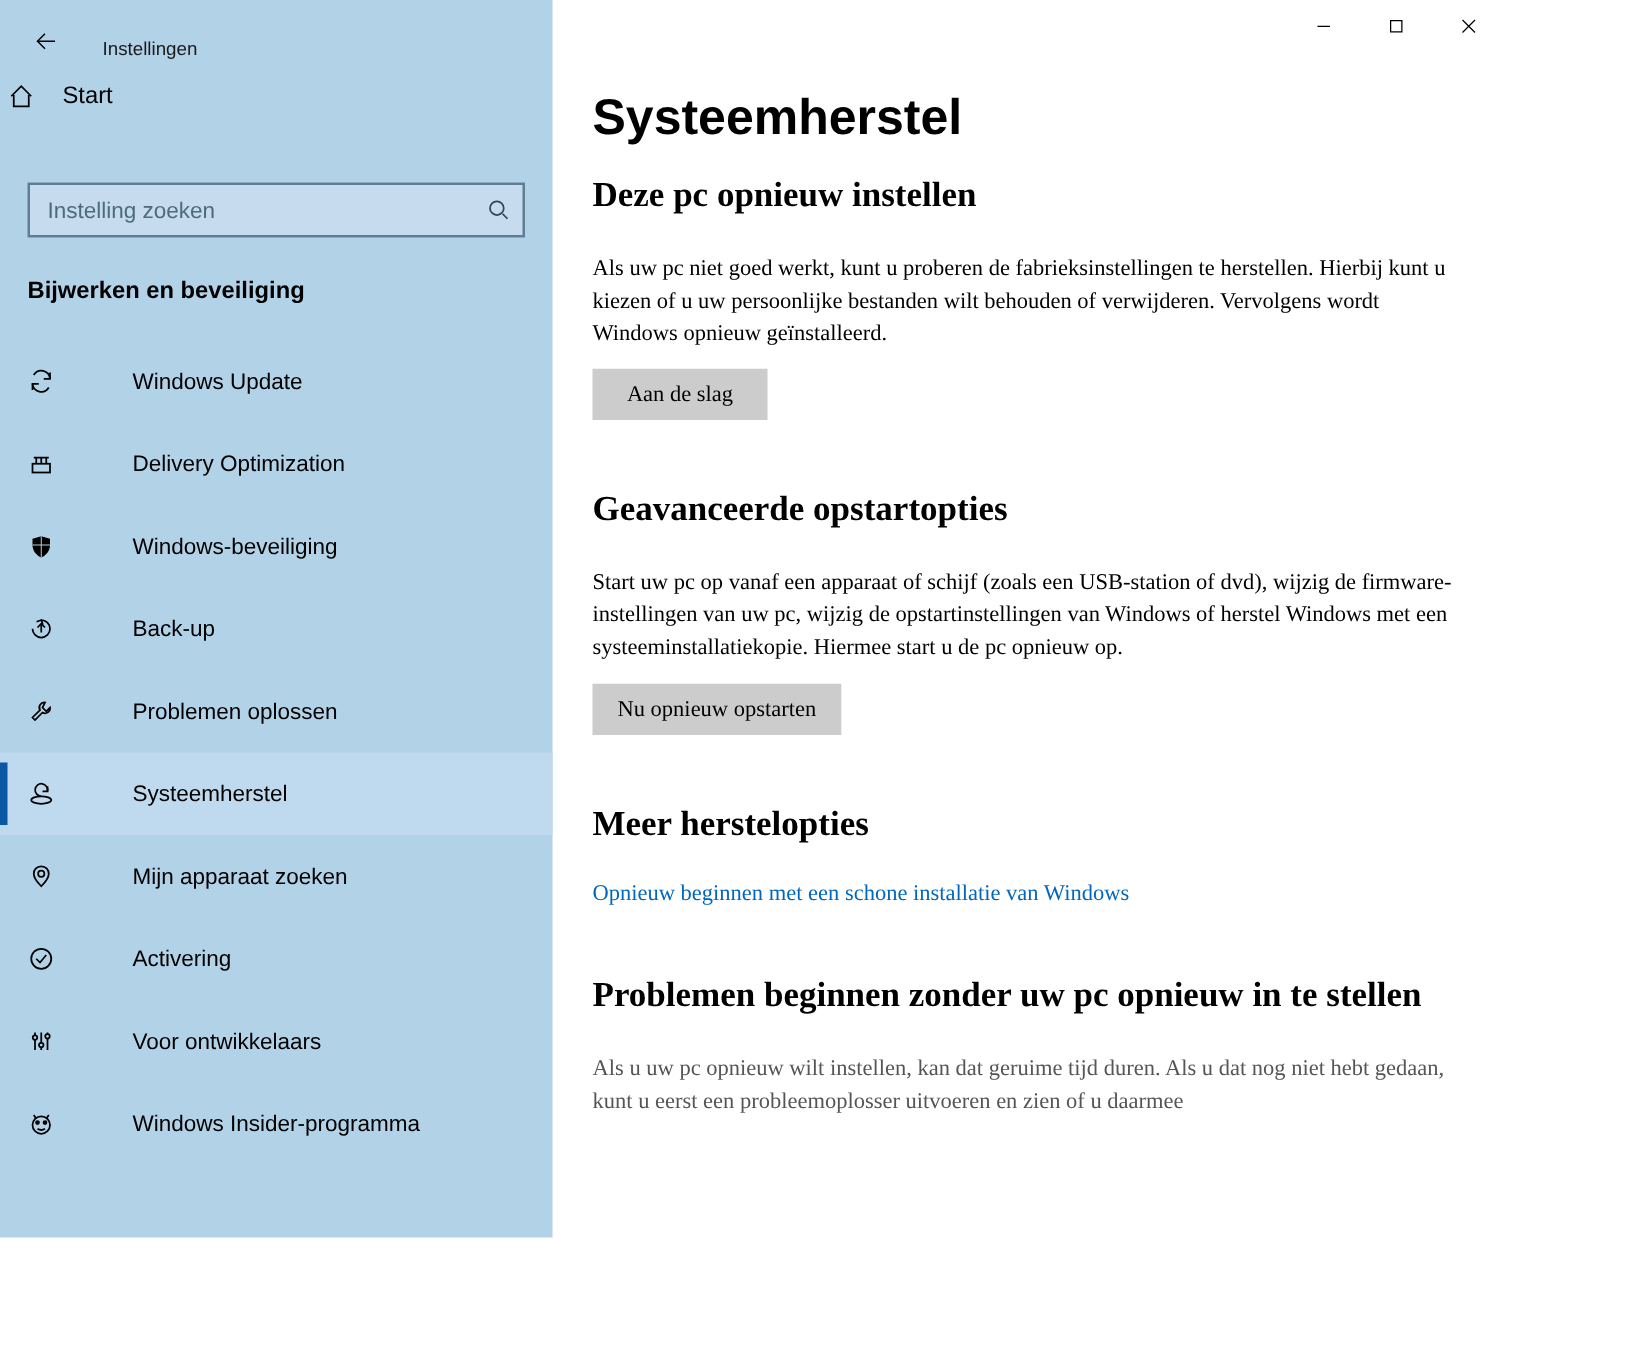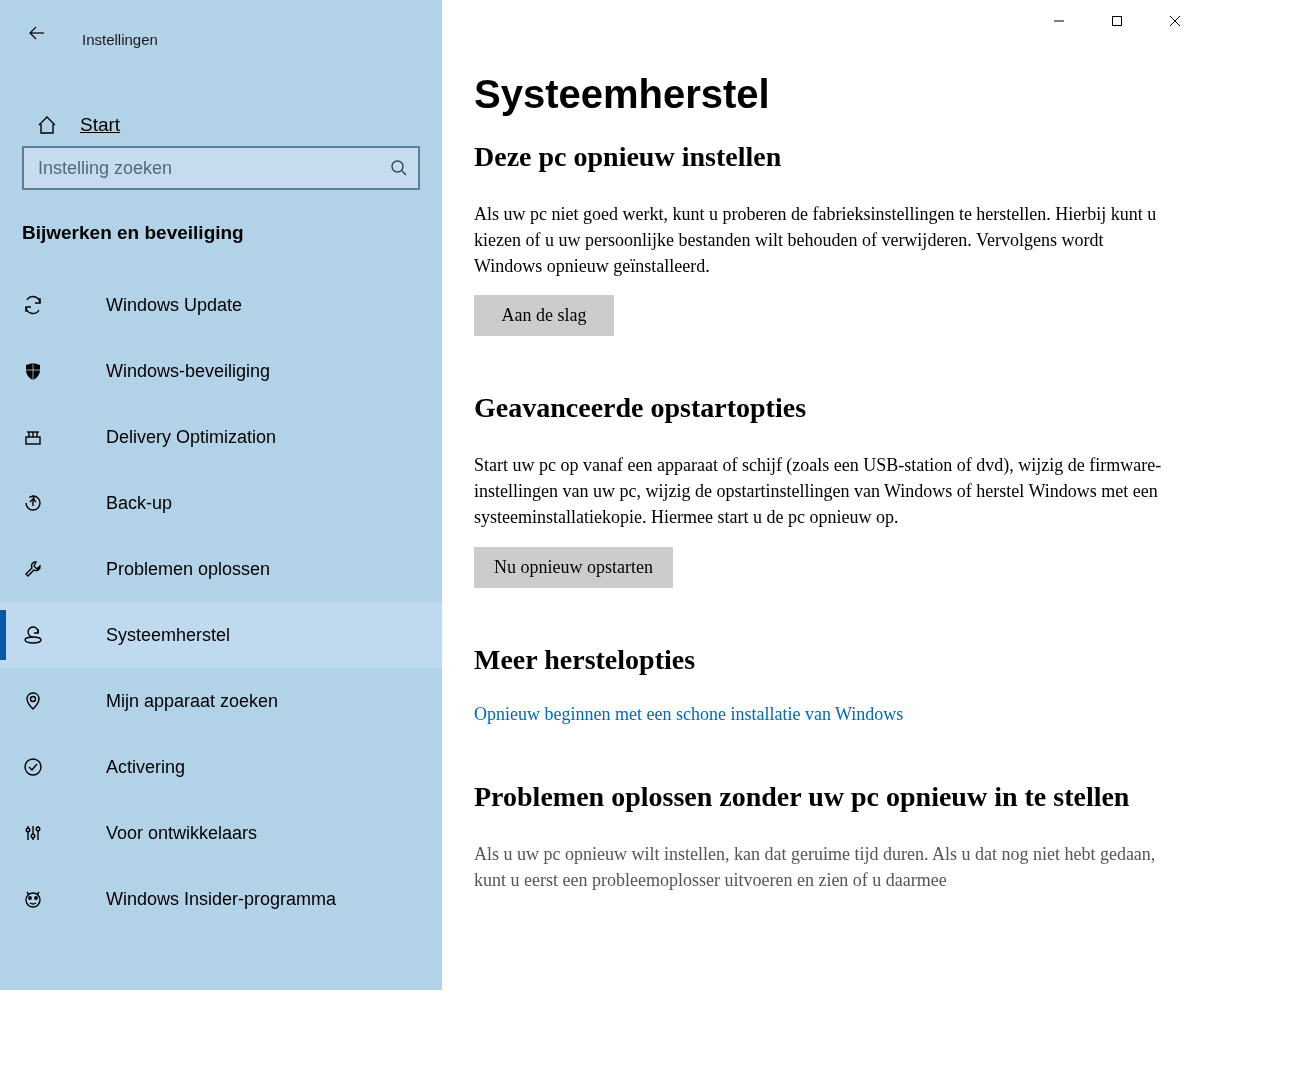--- a/index.html
+++ b/index.html
@@ -54,26 +54,25 @@
     justify-content: center;
     cursor: pointer;
   }
   .app-title {
     margin-left: 30px;
     font-size: 15px;
     color: #1a1a1a;
   }
   .home-row {
     display: flex;
-    align-items: flex-end;
-    padding-left: 36px;
+    align-items: flex-start;
+    padding-left: 6px;
     height: 70px;
     margin-top: 18px;
     cursor: pointer;
-    text-decoration: underline;
   }
   .home-row .icon { width: 22px; display:flex; }
   .home-row .label {
     margin-left: 22px;
     font-size: 19px;
   }
   .search-wrap {
     margin: 10px 22px 18px 22px;
   }
   .search-box {
@@ -240,37 +239,37 @@
               <path d="M4 5 A7 7 0 0 1 17 8"></path>
               <polyline points="17,3 17,8 12,8"></polyline>
               <path d="M16 15 A7 7 0 0 1 3 12"></path>
               <polyline points="3,17 3,12 8,12"></polyline>
             </svg>
           </span>
           <span class="label">Windows Update</span>
         </div>
         <div class="nav-item">
           <span class="icon">
+            <svg width="20" height="20" viewBox="0 0 20 20" fill="none" stroke="#000" stroke-width="1.4">
+              <rect x="3" y="10" width="14" height="7"></rect>
+              <path d="M6 10 V5 M10 10 V5 M14 10 V5"></path>
+              <path d="M4 5 H16"></path>
+            </svg>
+          </span>
+          <span class="label">Delivery Optimization</span>
+        </div>
+        <div class="nav-item">
+          <span class="icon">
             <svg width="20" height="20" viewBox="0 0 20 20" fill="#000">
               <path d="M10 2 L17 4 V9 C17 14 13.5 17.5 10 19 C6.5 17.5 3 14 3 9 V4 Z"></path>
               <path d="M10 2 L10 19" stroke="#b2d2e8" stroke-width="0.8"></path>
               <path d="M3 9 H17" stroke="#b2d2e8" stroke-width="0.8"></path>
             </svg>
           </span>
           <span class="label">Windows-beveiliging</span>
-        </div>
-        <div class="nav-item">
-          <span class="icon">
-            <svg width="20" height="20" viewBox="0 0 20 20" fill="none" stroke="#000" stroke-width="1.4">
-              <rect x="3" y="10" width="14" height="7"></rect>
-              <path d="M6 10 V5 M10 10 V5 M14 10 V5"></path>
-              <path d="M4 5 H16"></path>
-            </svg>
-          </span>
-          <span class="label">Delivery Optimization</span>
         </div>
         <div class="nav-item">
           <span class="icon">
             <svg width="20" height="20" viewBox="0 0 20 20" fill="none" stroke="#000" stroke-width="1.4">
               <path d="M10 3 A7 7 0 1 1 3 10"></path>
               <polyline points="6,3 10,3 10,7" transform="rotate(-20 10 3)"></polyline>
               <polyline points="10,13 10,6"></polyline>
               <polyline points="7,9 10,6 13,9"></polyline>
             </svg>
           </span>
@@ -354,17 +353,17 @@
       <p class="body">Start uw pc op vanaf een apparaat of schijf (zoals een USB-station of dvd), wijzig de firmware-instellingen van uw pc, wijzig de opstartinstellingen van Windows of herstel Windows met een systeeminstallatiekopie. Hiermee start u de pc opnieuw op.</p>
       <button class="win-button">Nu opnieuw opstarten</button>
     </div>
 
     <div class="section">
       <h2>Meer herstelopties</h2>
       <a class="link">Opnieuw beginnen met een schone installatie van Windows</a>
     </div>
 
     <div class="section" style="margin-bottom:0">
-      <h2>Problemen oplossen zonder uw pc opnieuw in te stellen</h2>
+      <h2>Problemen beginnen zonder uw pc opnieuw in te stellen</h2>
       <p class="body gray">Als u uw pc opnieuw wilt instellen, kan dat geruime tijd duren. Als u dat nog niet hebt gedaan, kunt u eerst een probleemoplosser uitvoeren en zien of u daarmee</p>
     </div>
   </div>
 </div>
 
 </body></html>

